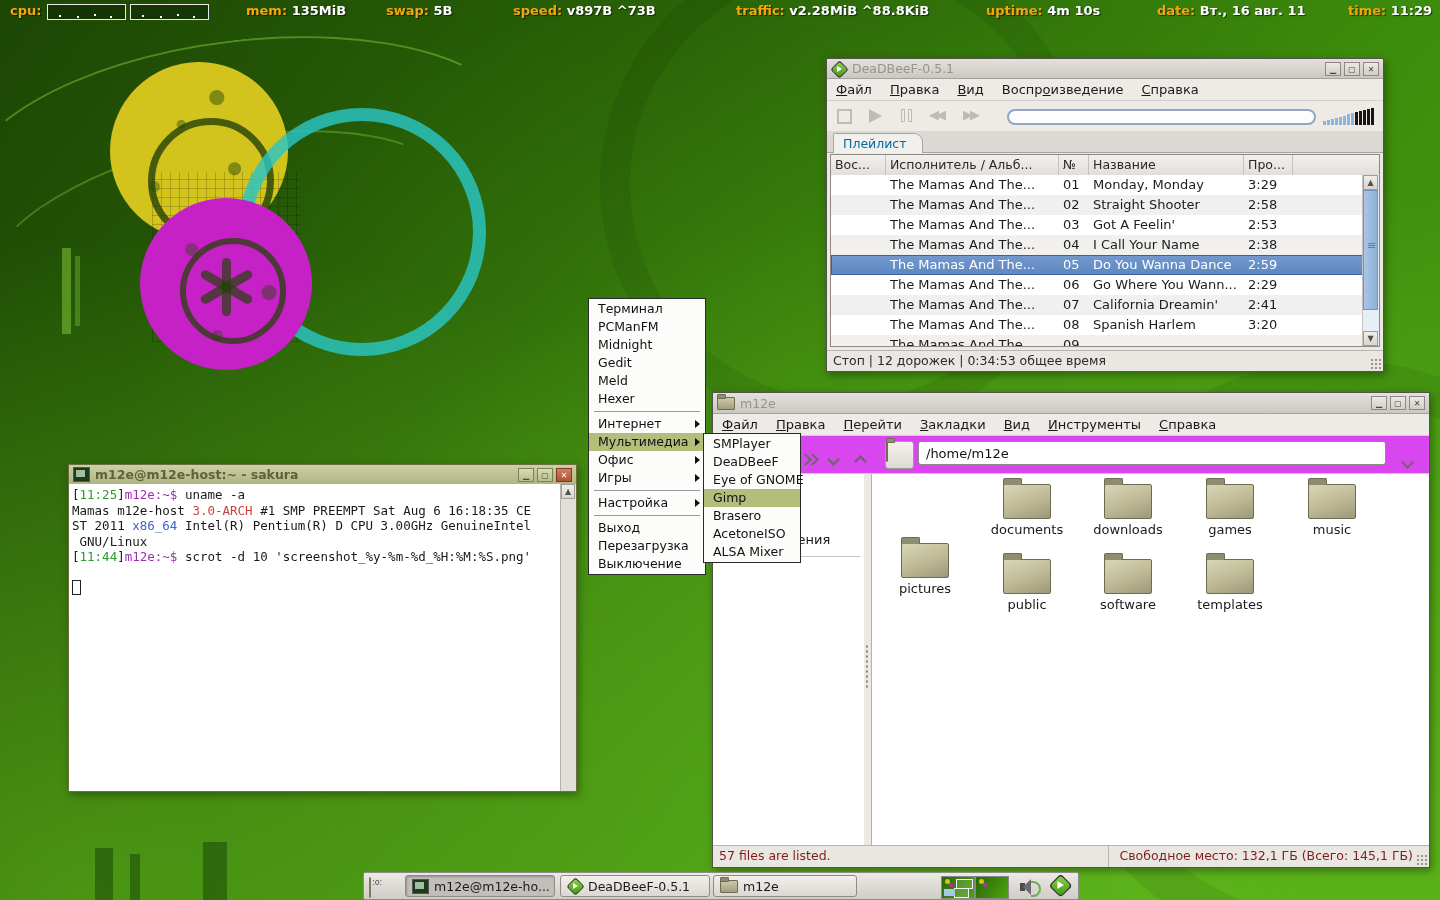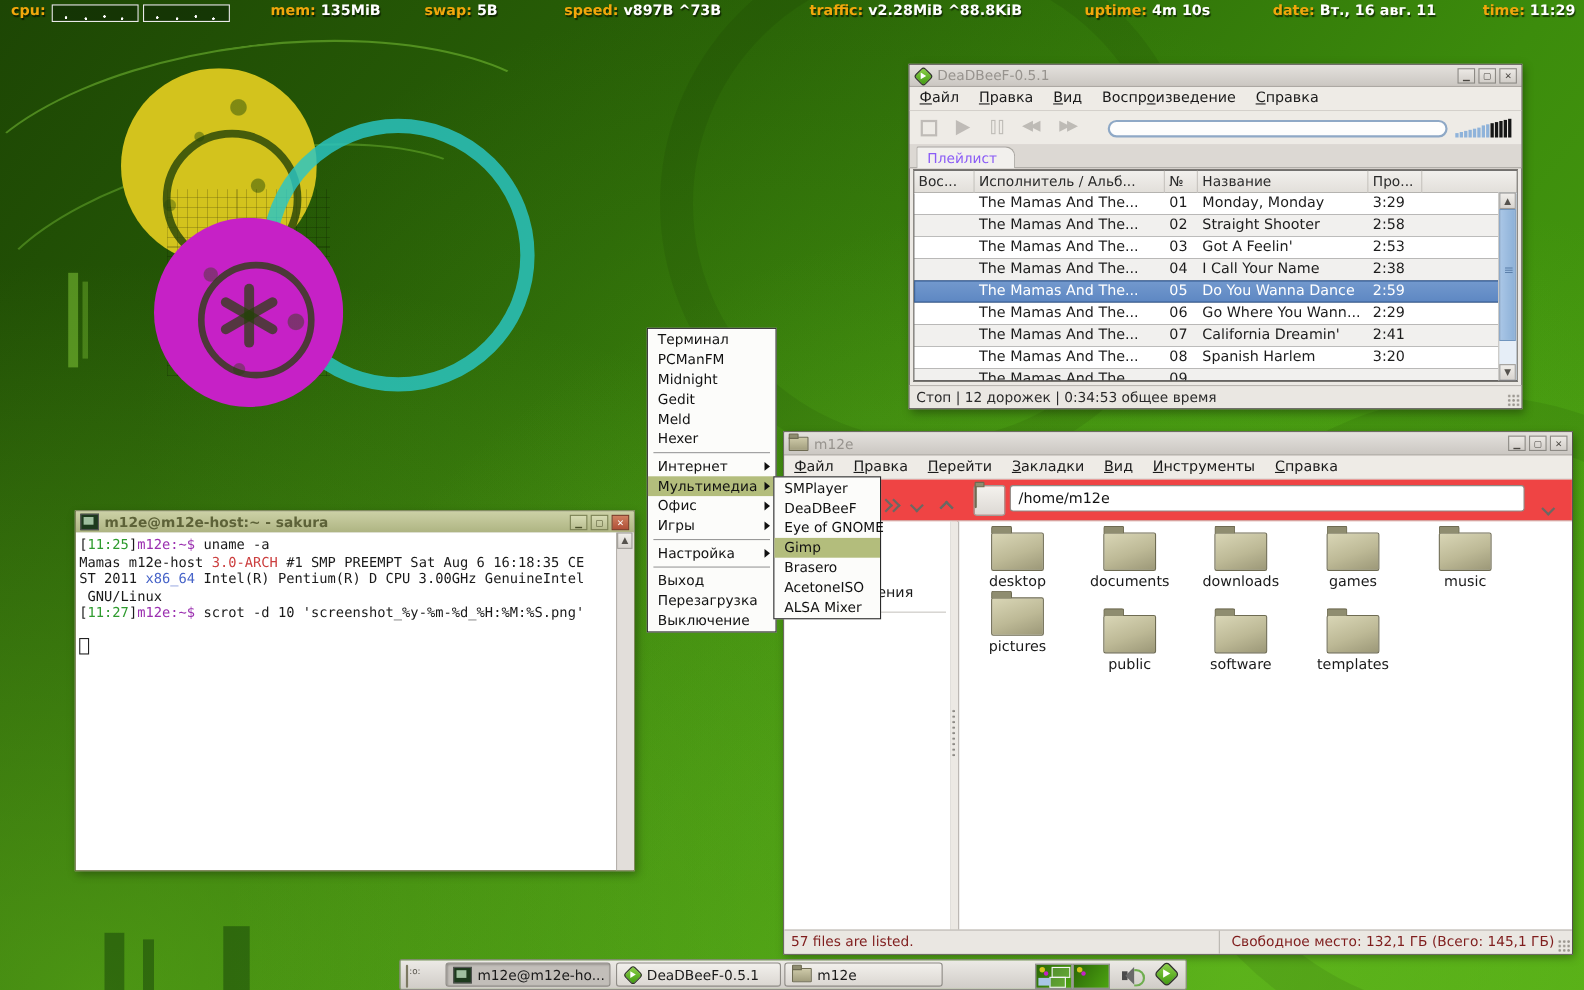--- a/index.html
+++ b/index.html
@@ -76,21 +76,21 @@
   .tr-pause{left:74px;display:flex;gap:3px;}
   .tr-pause i{display:block;width:4px;height:13px;border:1.5px solid #b6b3ae;box-sizing:border-box;}
   .tr-chevL, .tr-chevR{left:104px;color:#b6b3ae;font-size:13px;line-height:14px;letter-spacing:-3px;top:7px;}
   .seekbar{position:absolute;left:180px;top:8px;width:305px;height:12px;border:2px solid #8ea8c6;border-radius:8px;background:#fdfdfd;}
   .volbars{position:absolute;left:496px;top:6px;display:flex;align-items:flex-end;gap:1px;height:18px;}
   .volbars i{display:block;width:3px;background:#8fb3da;}
   .volbars i.k{background:#161616;}
   .db-tabbar{position:relative;height:21px;background:#dcd8d3;border-bottom:1px solid #a8a5a0;}
   .db-tab{position:absolute;left:6px;top:2px;height:19px;padding:0 16px 0 9px;background:#f2f0ed;
       border:1px solid #a8a5a0;border-bottom:none;border-radius:2px 9px 0 0;
-      font-size:12.5px;line-height:19px;color:#8b5cf6;}
+      font-size:12.5px;line-height:19px;color:#0369a1;}
   .db-list{position:absolute;left:3px;right:3px;top:95px;bottom:24px;border:1px solid #8d8a85;background:#000000;overflow:hidden;}
   .db-header{display:flex;height:20px;background:linear-gradient(#f2f0ed,#e2dfda);border-bottom:1px solid #c6c3be;
       font-size:12.5px;color:#2a2a2a;}
   .db-header div{padding:2px 0 0 4px;border-right:1px solid #c6c3be;box-sizing:border-box;white-space:nowrap;overflow:hidden;}
   .db-rows{position:absolute;left:0;right:16px;top:20px;bottom:0;overflow:hidden;}
   .db-row{display:flex;height:20px;font-size:13px;color:#1c1c1c;background:#fff;}
   .db-row.alt{background:#f1f0ee;}
   .db-row div{padding:2px 0 0 4px;box-sizing:border-box;white-space:nowrap;overflow:hidden;}
   .db-row.sel{background:linear-gradient(#7399ce,#5d87c2);color:#fff;outline:1px solid #3c6399;outline-offset:-1px;}
   .col-play{width:55px;flex:none;}
@@ -105,21 +105,21 @@
   .db-thumb{position:absolute;left:0;top:15px;width:15px;height:120px;background:linear-gradient(90deg,#a9c6e6,#8db1d8);
       border:1px solid #6f94bd;box-sizing:border-box;}
   .db-thumb::after{content:"≡";position:absolute;left:3px;top:48px;color:#5b7faa;font-size:11px;}
   .statusbar{position:absolute;left:0;right:0;bottom:0;height:21px;background:#eae7e2;border-top:1px solid #b9b5b0;
       font-size:12.5px;color:#2a2a2a;line-height:20px;padding-left:6px;box-sizing:border-box;}
   .grip{position:absolute;right:1px;bottom:1px;width:12px;height:12px;
       background:radial-gradient(circle 1px,#9a968f 1px,transparent 1.3px);background-size:4px 4px;}
 
   
   #pcmanfm{left:712px;top:392px;width:716px;height:474px;z-index:10;}
-  .fm-toolbar{position:relative;height:37px;background:#ef4444;border-bottom:1px solid #cfcbc6;}
+  .fm-toolbar{position:relative;height:37px;background:#d946ef;border-bottom:1px solid #cfcbc6;}
   .chev{display:inline-block;width:7px;height:7px;border-right:2px solid #6b6863;border-bottom:2px solid #6b6863;}
   .chev.right{transform:rotate(-45deg);}
   .chev.down{transform:rotate(45deg);}
   .chev.up{transform:rotate(-135deg);}
   .tool-home{position:absolute;left:172px;top:5px;width:27px;height:26px;border:1px solid #a09d98;border-radius:3px;
       background:linear-gradient(#f4f2ee,#ddd9d4);}
   .minifolder{position:relative;width:16px;height:11px;background:linear-gradient(#cdc9a8,#a29e7e);border:1px solid #6e6b52;border-radius:1px;}
   .minifolder::before{content:"";position:absolute;left:-1px;top:-4px;width:7px;height:3px;background:#8f8d70;border:1px solid #6e6b52;border-radius:1px 1px 0 0;}
   .fm-path{position:absolute;left:205px;top:5px;width:468px;height:24px;border:1px solid #8d8a85;border-radius:3px;background:#fff;
       font-size:13px;line-height:24px;padding:0 7px;color:#111;box-sizing:border-box;}
@@ -409,24 +409,20 @@
     <div class="fm-body">
       <div class="fm-side">
         <div class="side-item">
           <span class="minifolder"></span>
           <span>Приложения</span>
         </div>
         <div class="side-sep"></div>
       </div>
       <div class="splitter"></div>
       <div class="fm-main">
-        <div class="fcell" style="left:5px;top:6px;">
-            <div class="folder-ico"></div>
-            <div class="flabel">desktop</div>
-          </div>
         <div class="fcell" style="left:107px;top:6px;">
             <div class="folder-ico"></div>
             <div class="flabel">documents</div>
           </div>
         <div class="fcell" style="left:208px;top:6px;">
             <div class="folder-ico"></div>
             <div class="flabel">downloads</div>
           </div>
         <div class="fcell" style="left:310px;top:6px;">
             <div class="folder-ico"></div>
@@ -469,21 +465,21 @@
         <span class="tbtn">▁</span>
         <span class="tbtn">▢</span>
         <span class="tbtn close">✕</span>
       </span>
     </div>
     <div class="term-body">
       <div class="term-text"><span>[</span><span class="tg">11:25</span><span>]</span><span class="tp">m12e:~$</span><span> uname -a</span>
 <span>Mamas m12e-host </span><span class="tr">3.0-ARCH</span><span> #1 SMP PREEMPT Sat Aug 6 16:18:35 CE</span>
 <span>ST 2011 </span><span class="tb">x86_64</span><span> Intel(R) Pentium(R) D CPU 3.00GHz GenuineIntel</span>
 <span> GNU/Linux</span>
-<span>[</span><span class="tg">11:27</span><span>]</span><span class="tp">m12e:~$</span><span> scrot -d 10 'screenshot_%y-%m-%d_%H:%M:%S.png'</span>
+<span>[</span><span class="tg">11:44</span><span>]</span><span class="tp">m12e:~$</span><span> scrot -d 10 'screenshot_%y-%m-%d_%H:%M:%S.png'</span>
 
 <span class="cursor"></span></div>
       <div class="term-scroll">
         <div class="scr-btn" style="top:0;width:14px;">▲</div>
       </div>
     </div>
   </div>
 
   <div id="rootmenu" class="obmenu">
     <div class="ob-item"><span>Терминал</span></div>

